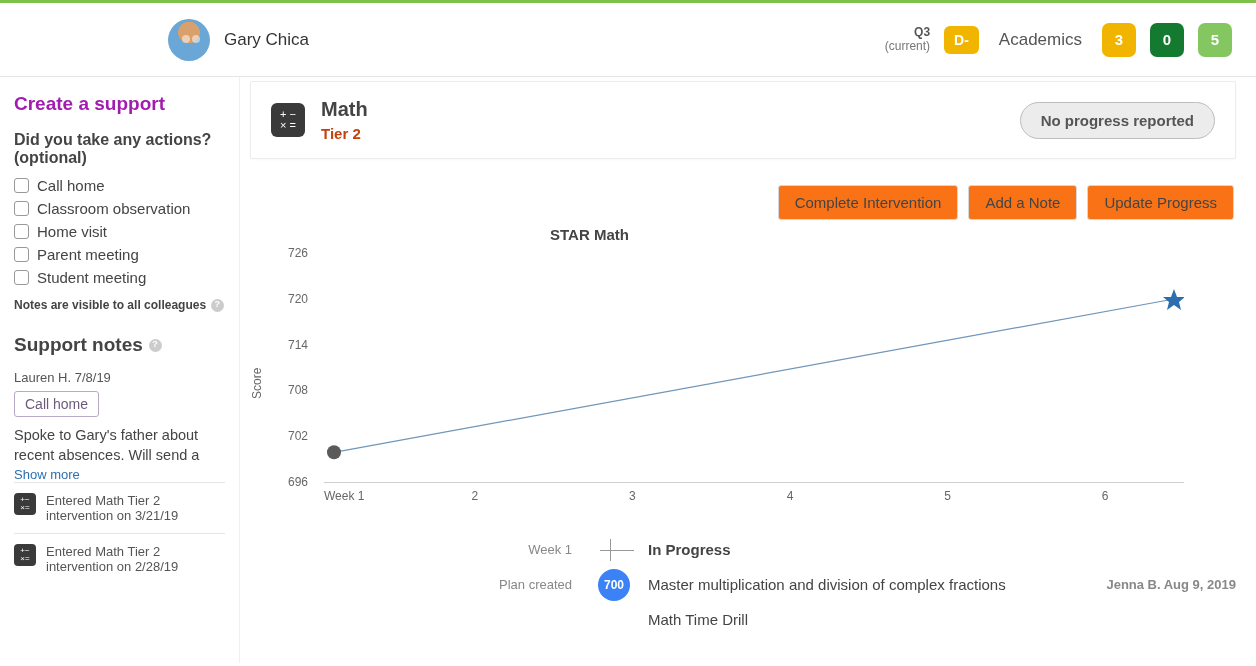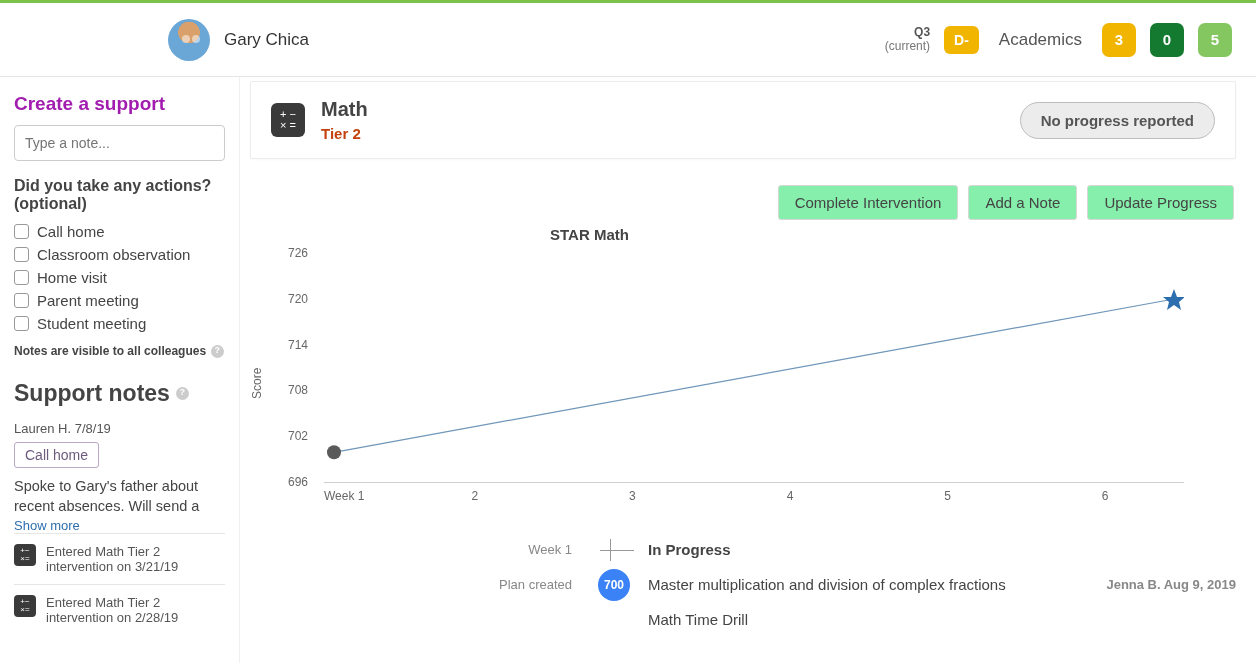--- a/index.html
+++ b/index.html
@@ -82,21 +82,21 @@
     padding:0 10px; font-size:14px; color:#888;
   }
   .subhead { font-size:16px; font-weight:700; color:#444; margin:16px 0 10px; }
   .chk-row{ display:flex; align-items:center; gap:8px; margin:6px 0; font-size:15px; color:#444;}
   .chk{
     width:15px;height:15px;border:1.5px solid #999;border-radius:3px;flex:none;
   }
   .notes-visible{ font-size:12px; font-weight:700; color:#444; margin-top:12px; display:flex; align-items:center; gap:5px;}
   .info-dot{ width:13px;height:13px;border-radius:50%;background:#ccc; display:inline-block; position:relative;}
   .info-dot::after{content:"?"; color:#fff; font-size:9px; position:absolute; left:3.5px; top:0;}
-  .section-title{ font-size:23px; font-weight:700; color:#444; margin-top:22px; display:flex; align-items:center; gap:6px;}
+  .section-title{ font-size:19px; font-weight:700; color:#444; margin-top:22px; display:flex; align-items:center; gap:6px;}
   .note-item{ margin-top:14px; font-size:14px; color:#444;}
   .note-meta{ font-size:13px; color:#555; margin-bottom:6px;}
   .tag{
     display:inline-block; border:1px solid #b9a8c6; color:#6d5a7d;
     padding:4px 10px; border-radius:3px; font-size:14px; margin-bottom:8px;
   }
   .note-text{ font-size:14.5px; color:#444; line-height:1.38;}
   .show-more{ color:#2d6fae; font-size:13px; margin-top:2px; cursor:pointer;}
   .log-item{
     display:flex; gap:10px; border-top:1px solid #e6e6e6;
@@ -128,21 +128,21 @@
     border:1.5px solid #bdbdbd; background:#ececec; color:#555;
     padding:9px 20px; border-radius:22px; font-size:15px; font-weight:600;
   }
 
   
   .actions{
     display:flex; justify-content:flex-end; gap:10px;
     padding: 20px 2px 6px;
   }
   .btn{
-    border:1px solid #d7d7d7; background:#86efac; color:#444;
+    border:1px solid #d7d7d7; background:#f97316; color:#444;
     padding:8px 16px; border-radius:3px; font-size:15px; cursor:pointer;
   }
 
   
   .chart-wrap{ position:relative; padding: 4px 0 0 44px; }
   .chart-title{ font-size:15px; font-weight:700; color:#444; margin: 0 0 6px 300px;}
   .y-label{
     position:absolute; left:0; top:150px; transform:rotate(-90deg); transform-origin:left top;
     font-size:12px; color:#666;
   }
@@ -200,21 +200,20 @@
 
   <div class="count-pill yellow">3</div>
   <div class="count-pill dark">0</div>
   <div class="count-pill light">5</div>
 </div>
 
 <div class="columns">
 
   <div class="sidebar">
     <h2>Create a support</h2>
-    <input class="note-input" placeholder="Type a note..." style="">
 
     <div class="subhead">Did you take any actions? (optional)</div>
 
     <div class="chk-row">
       <span class="chk"></span>
       <span>Call home</span>
     </div>
     <div class="chk-row">
       <span class="chk"></span>
       <span>Classroom observation</span>

